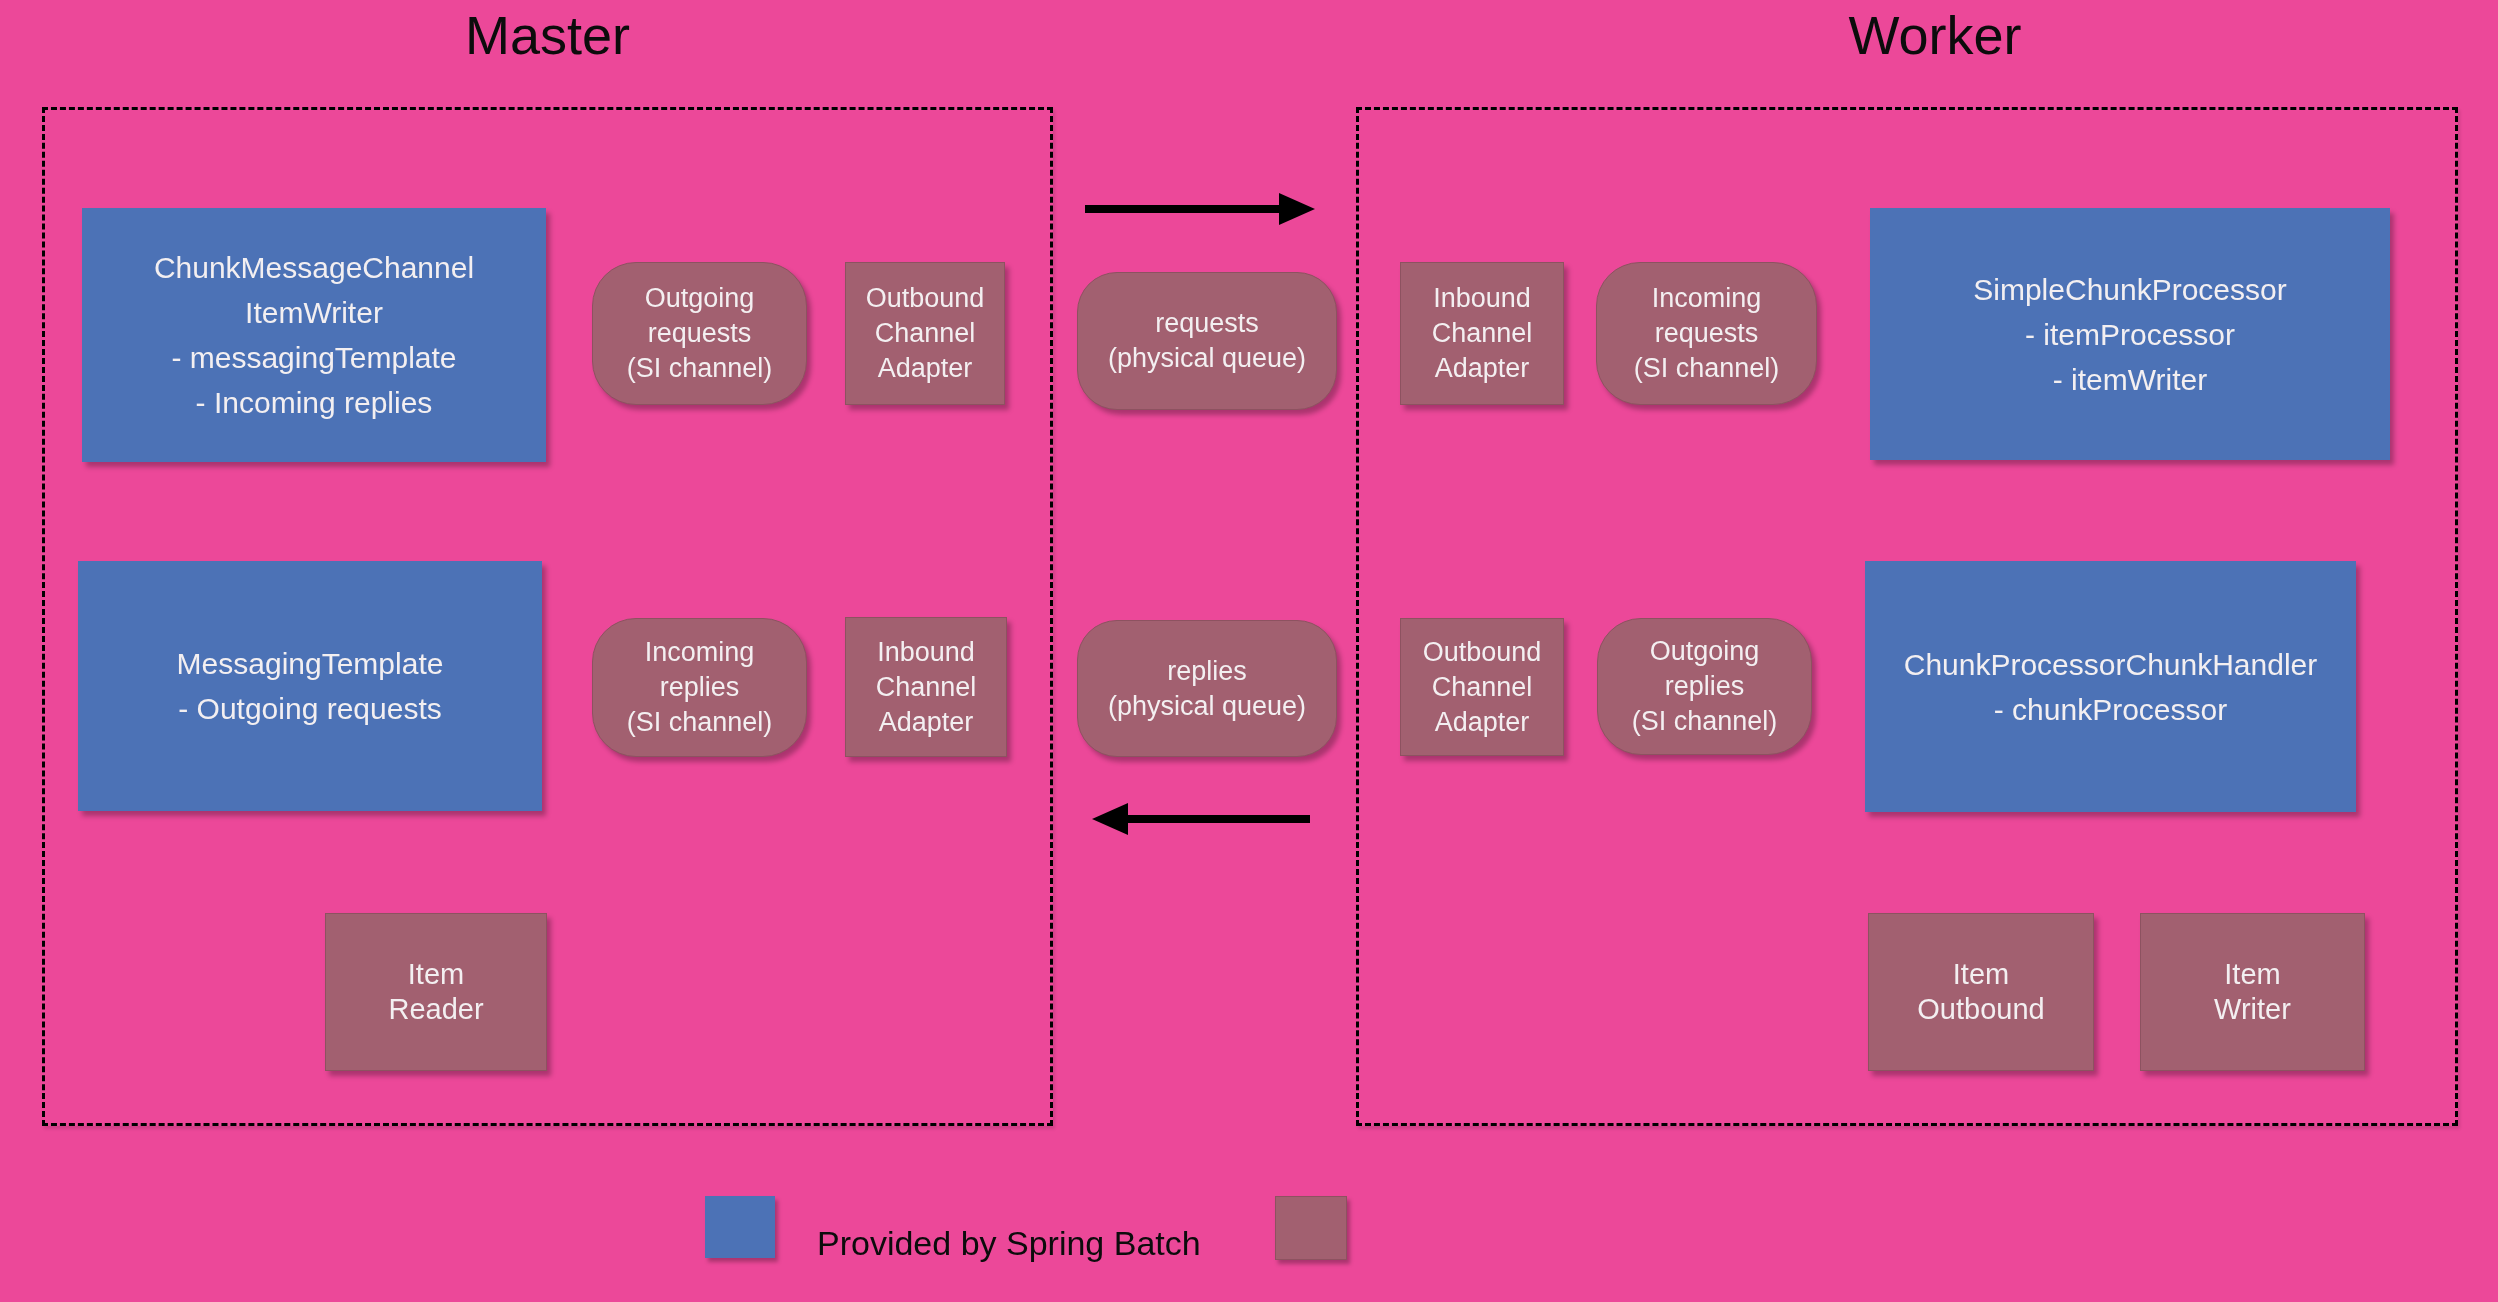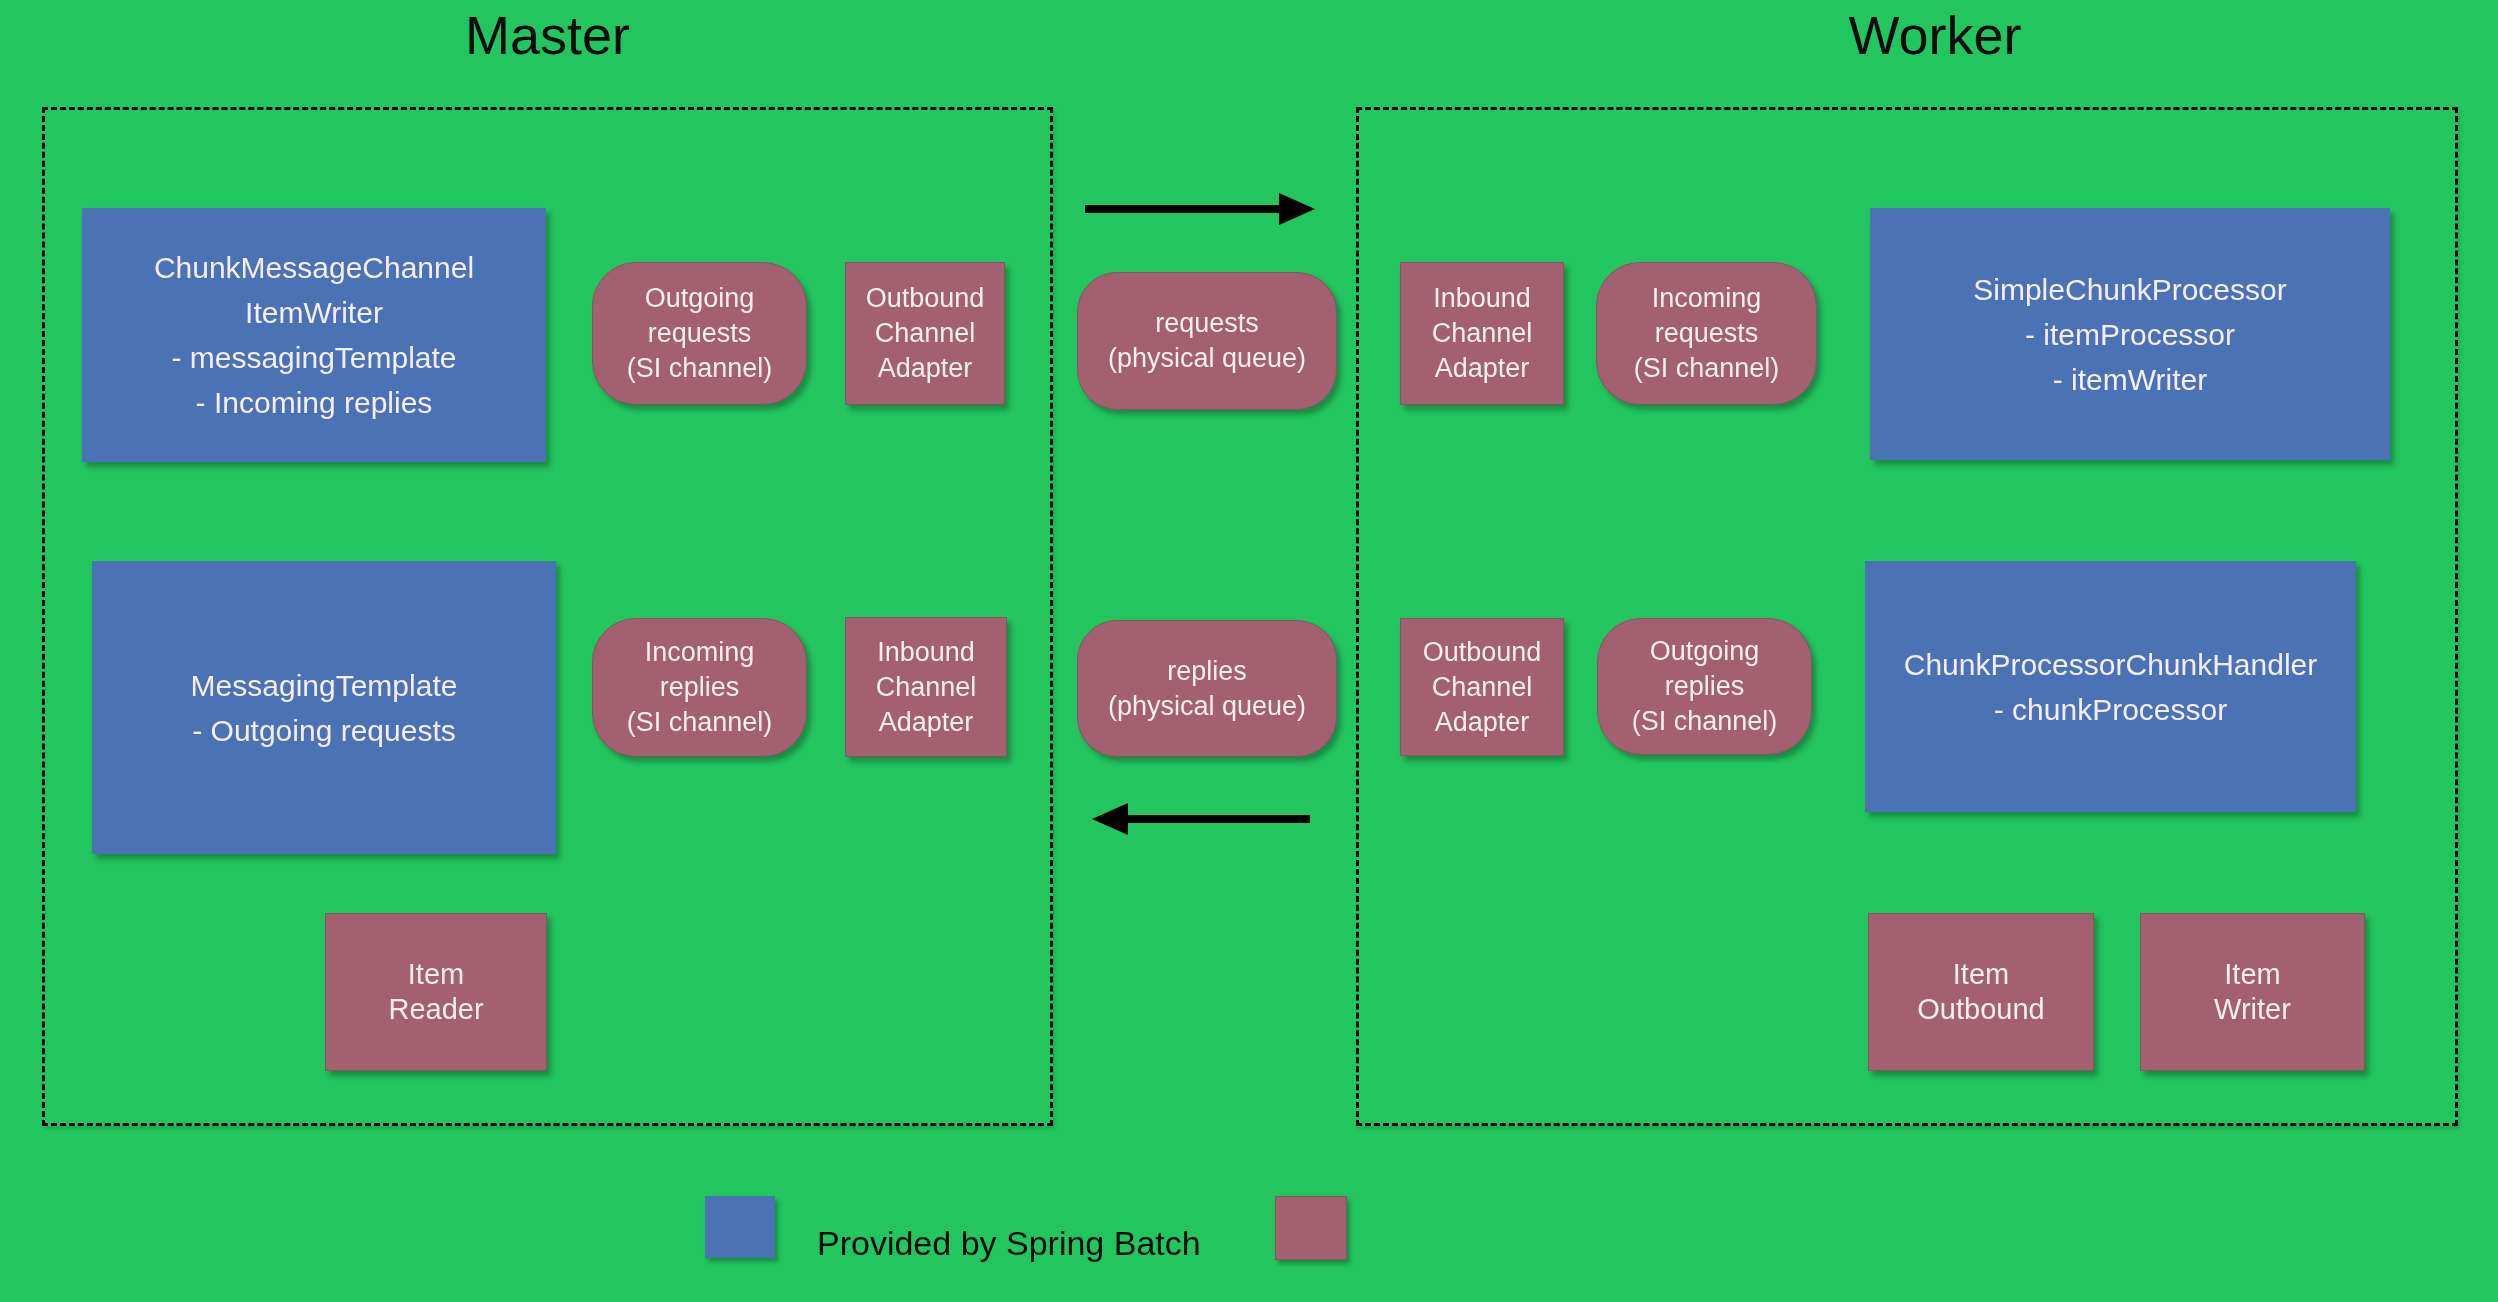--- a/index.html
+++ b/index.html
@@ -4,21 +4,21 @@
 <style>
   :root{
     --blue:#4C72B6;
     --maroon:#A26070;
     --maroon-border:#8D5260;
     --box-text:#F3EFF1;
     --ink:#0c0c0c;
   }
   html,body{margin:0;padding:0;background:#ffffff;}
   body{font-family:"Liberation Sans","DejaVu Sans",sans-serif;}
-  .canvas{position:relative;width:2498px;height:1302px;background:#22c55e;overflow:hidden;}
+  .canvas{position:relative;width:2498px;height:1302px;background:#ec4899;overflow:hidden;}
 
   .section-title{
     position:absolute;text-align:center;font-size:54px;line-height:66px;
     color:var(--ink);font-weight:400;letter-spacing:0px;
   }
   .master-title{left:42px;top:2px;width:1011px;}
   .worker-title{left:1384px;top:2px;width:1102px;}
 
   .dashed-box{
     position:absolute;border:3px dashed #000;background:transparent;
@@ -33,21 +33,21 @@
     box-shadow:4px 5px 5px rgba(0,0,0,0.28);
   }
   .blue{background:var(--blue);font-size:30px;line-height:45px;}
   .maroon{background:var(--maroon);border:1px solid var(--maroon-border);font-size:27px;line-height:35px;}
   .rounded{border-radius:44px;}
 
   
   #m-blue1{left:82px;top:208px;width:464px;height:254px;}
   #m-rounded1{left:592px;top:262px;width:213px;height:141px;}
   #m-rect1{left:845px;top:262px;width:158px;height:141px;}
-  #m-blue2{left:92px;top:561px;width:464px;height:293px;}
+  #m-blue2{left:78px;top:561px;width:464px;height:250px;}
   #m-rounded2{left:592px;top:618px;width:213px;height:137px;}
   #m-rect2{left:845px;top:617px;width:160px;height:138px;}
   #m-step{left:83px;top:913px;width:222px;height:156px;font-size:29px;}
   #m-itemreader{left:325px;top:913px;width:220px;height:156px;font-size:29px;}
 
   
   #q-requests{left:1077px;top:272px;width:258px;height:136px;border-radius:40px;}
   #q-replies{left:1077px;top:620px;width:258px;height:135px;border-radius:40px;}
 
   

